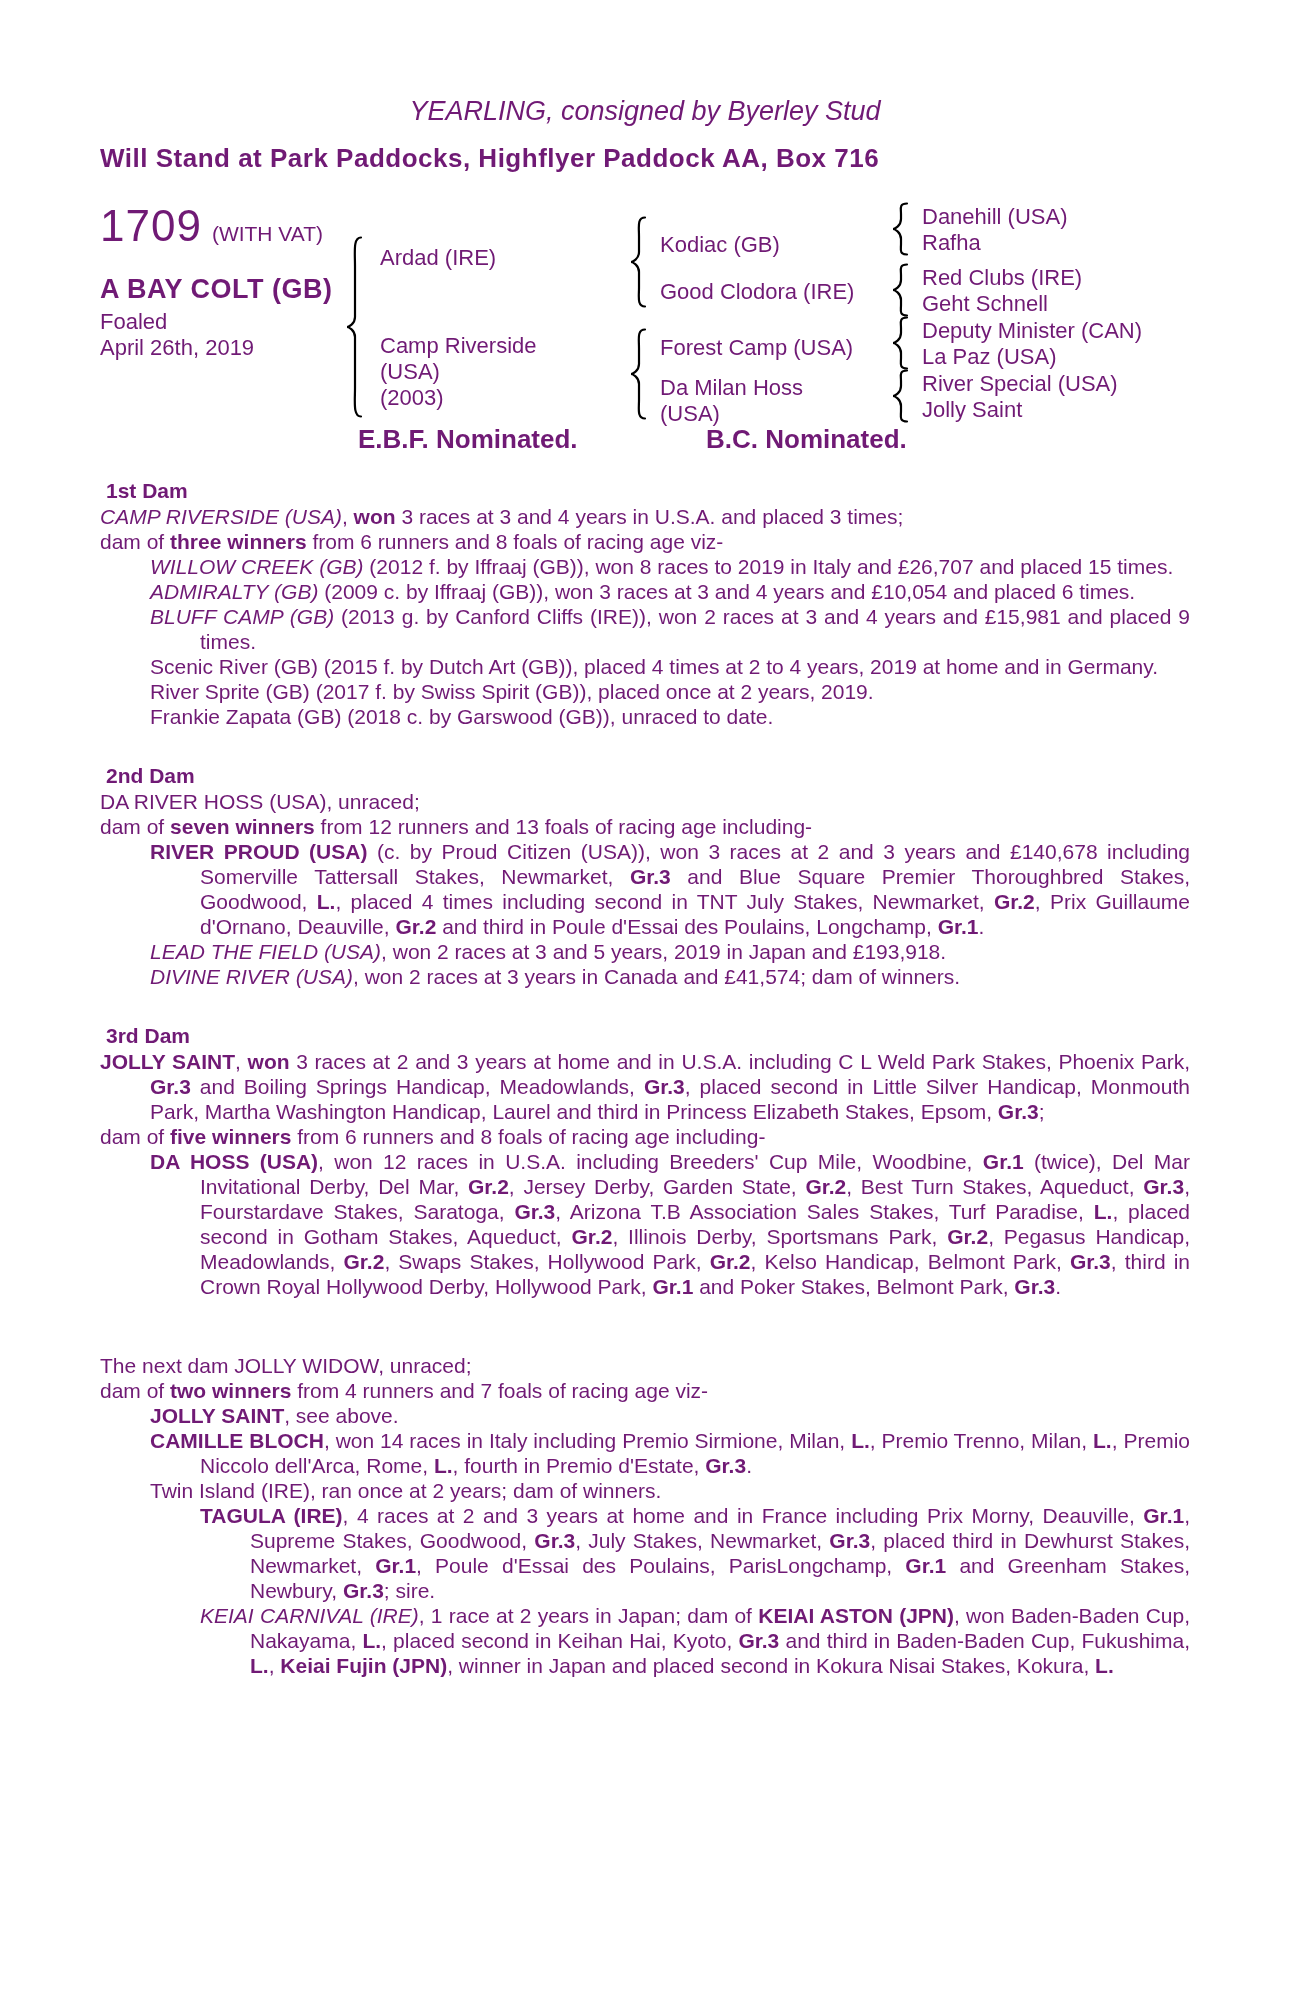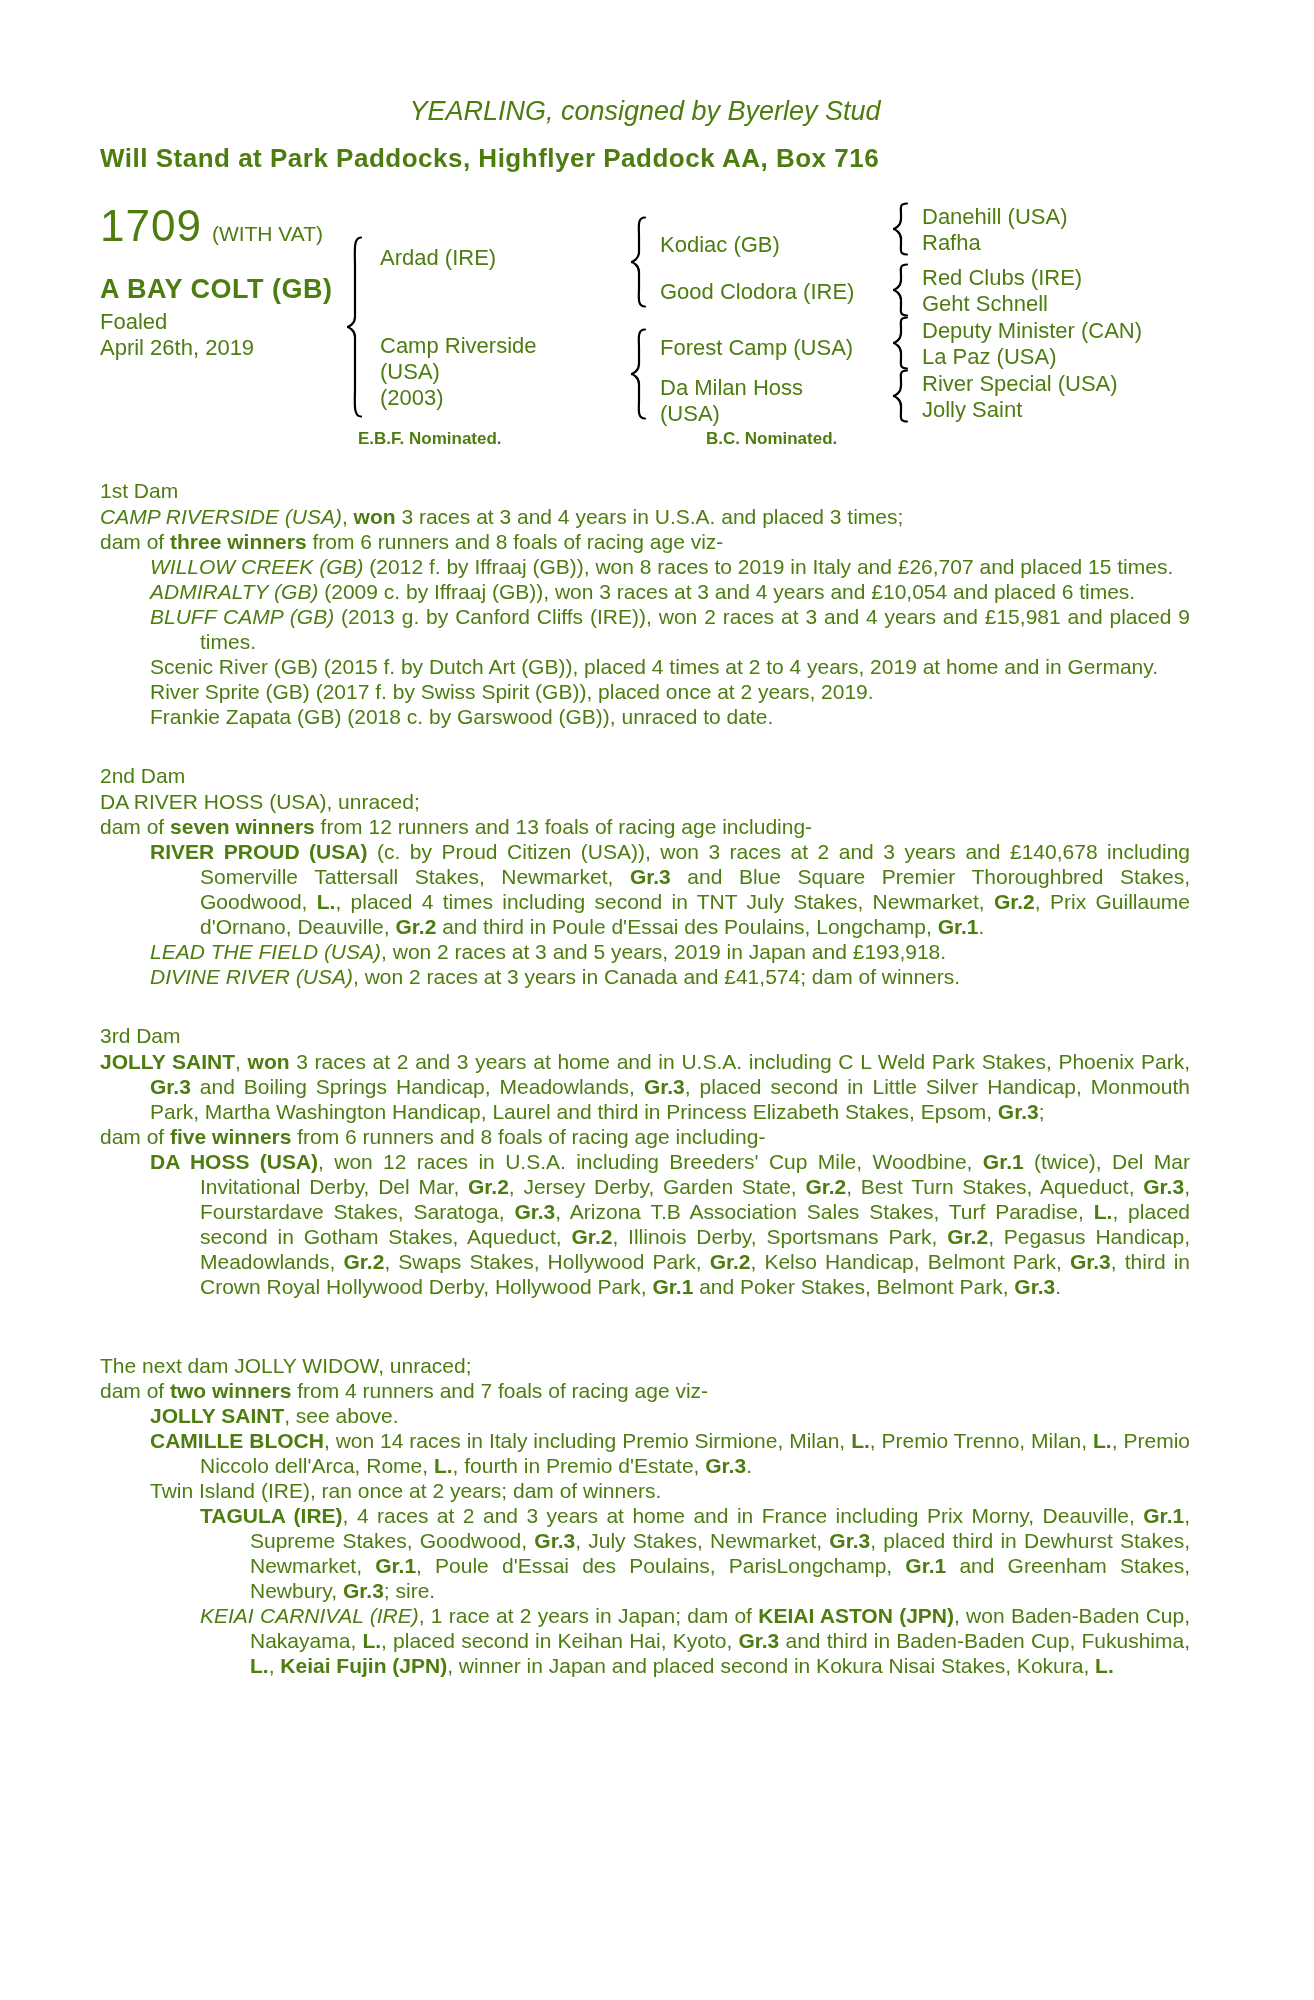--- a/index.html
+++ b/index.html
@@ -1,21 +1,21 @@
 <!DOCTYPE html>
 <html><head>
 <meta charset="utf-8">
 <style>
   html,body{margin:0;padding:0;background:#e8e8e8;}
   .page{
     position:relative;
     width:1314px;height:2000px;
     margin:0 auto;
     background:#ffffff;
-    color:#4d7c0f;
+    color:#701a75;
     font-family:"Liberation Sans",sans-serif;
     box-sizing:border-box;
     padding:95px 124px 0 100px;
     overflow:hidden;
   }
   .title{
     text-align:center;
     font-style:italic;
     font-size:27px;
     line-height:32px;
@@ -37,28 +37,28 @@
   .ped-item{
     position:absolute;
     white-space:nowrap;
     line-height:26px;
   }
   .lot-line{display:inline-flex;align-items:baseline;gap:10px;}
   .lot-number{font-size:44px;font-weight:normal;letter-spacing:1px;}
   .vat{font-size:21px;}
   .colt-desc{font-size:27px;font-weight:bold;letter-spacing:0.5px;}
   .foal{font-size:22px;}
-  .nominated{font-weight:bold;font-size:17px;}
+  .nominated{font-weight:bold;font-size:26px;}
   .brace{position:absolute;width:16px;overflow:visible;}
   .brace svg{display:block;overflow:visible;}
   .sections{font-size:21px;line-height:25px;}
   .section{margin-top:34px;}
   .section.first{margin-top:20px;}
   .section.no-heading{margin-top:54px;}
-  .sec-heading{font-weight:normal;margin:0 0 1px 0;}
+  .sec-heading{font-weight:bold;margin:0 0 1px 6px;}
   p.para{margin:0;text-align:justify;}
   p.indent-0{margin-left:0;}
   p.indent-h{margin-left:50px;text-indent:-50px;}
   p.indent-1{margin-left:100px;text-indent:-50px;}
   p.indent-2{margin-left:150px;text-indent:-50px;}
   p.para i{font-style:italic;}
   p.para b{font-weight:bold;}
 </style>
 </head>
 <body>

